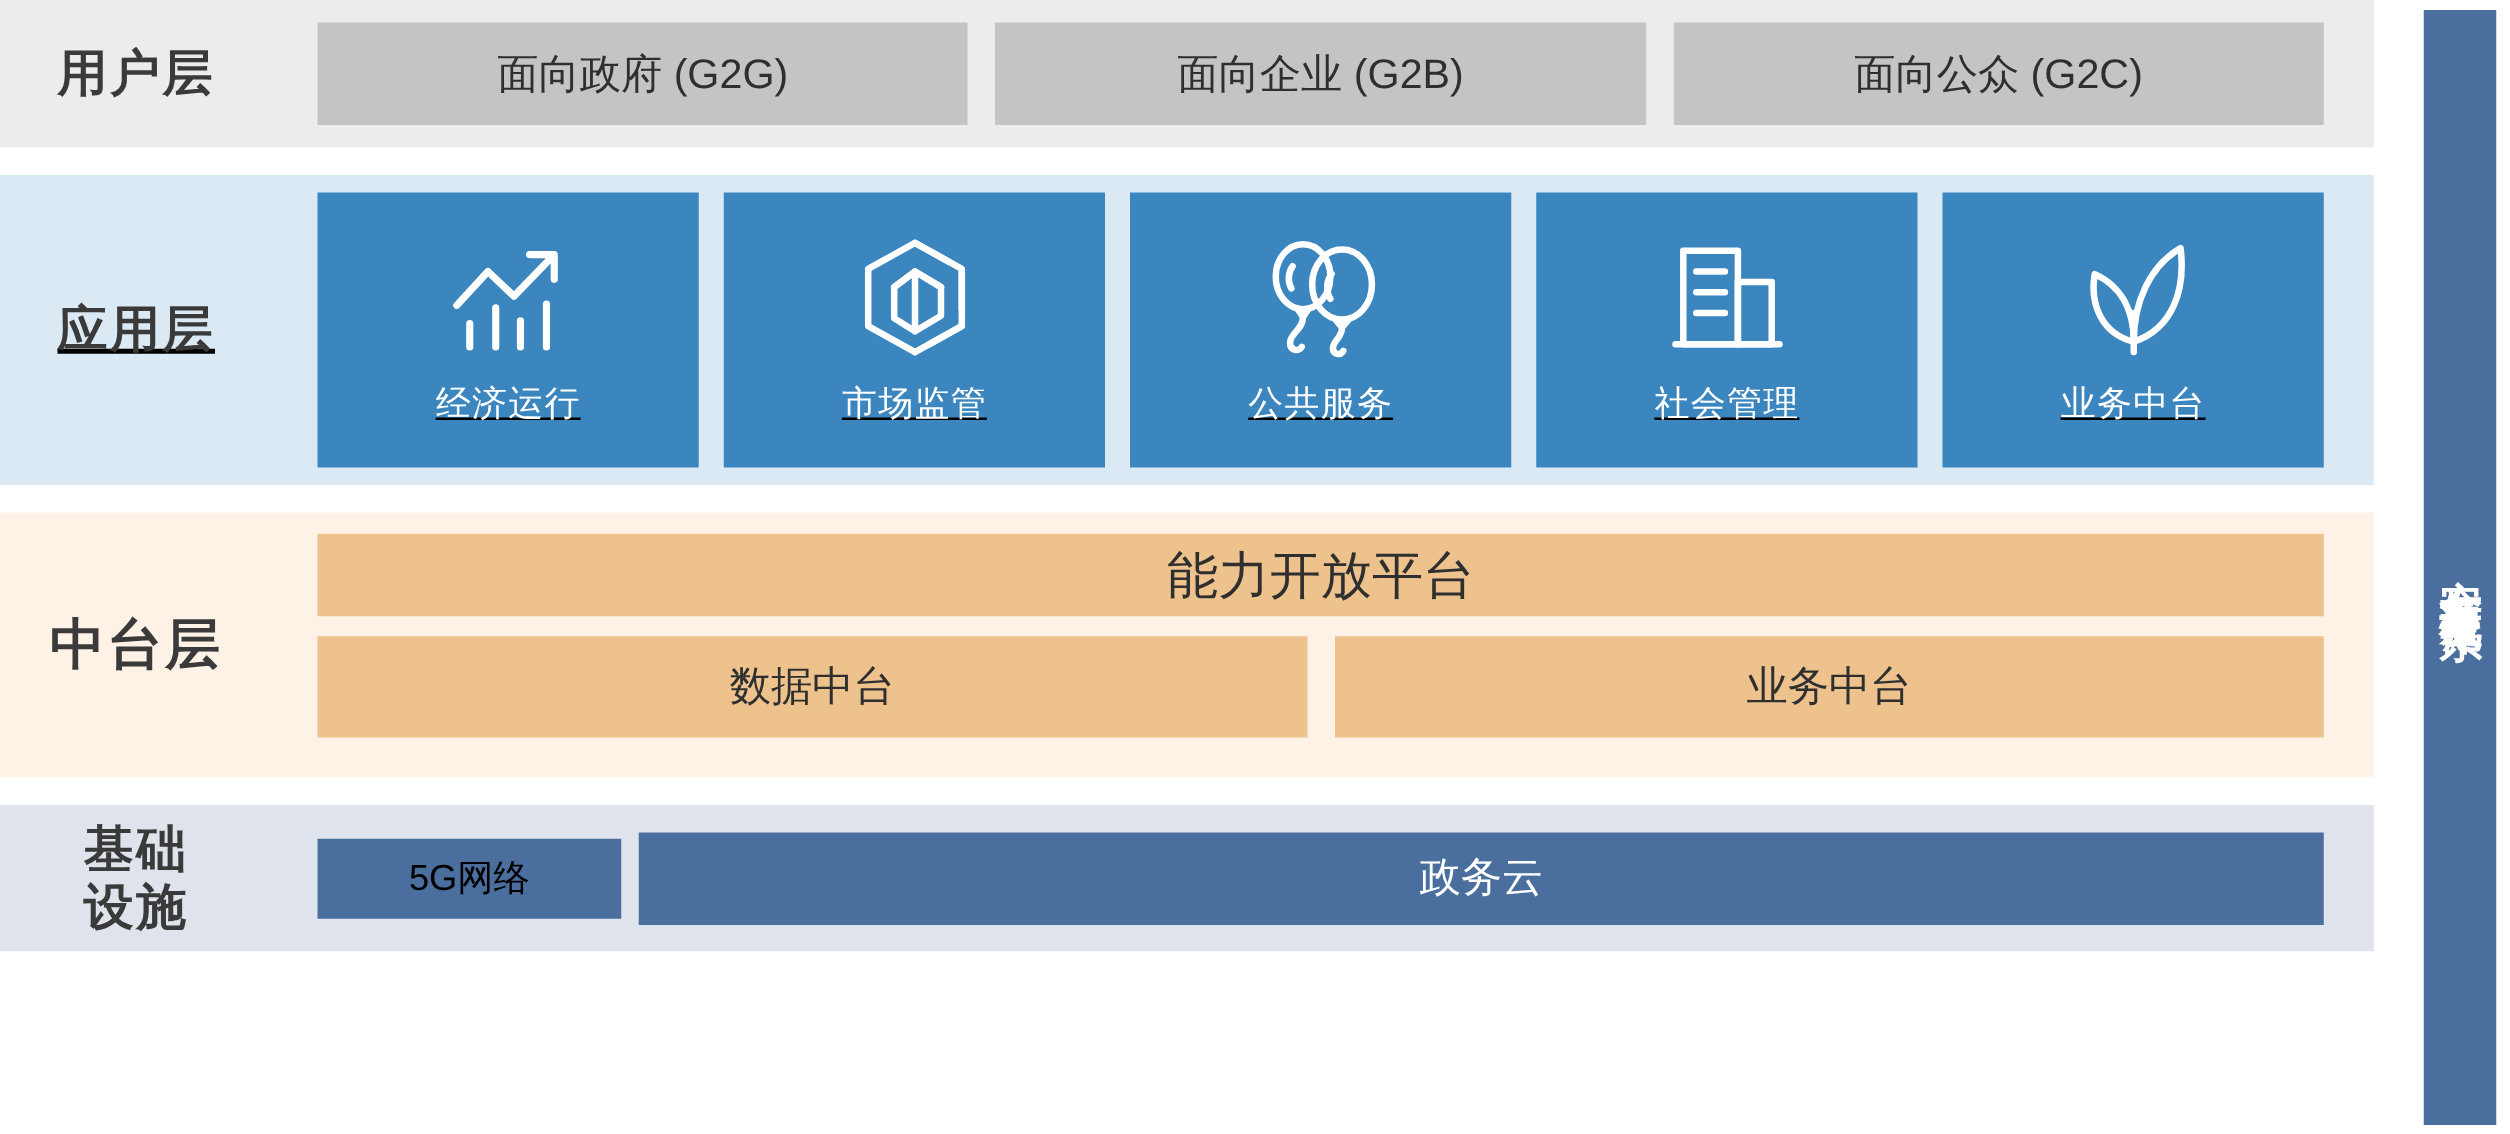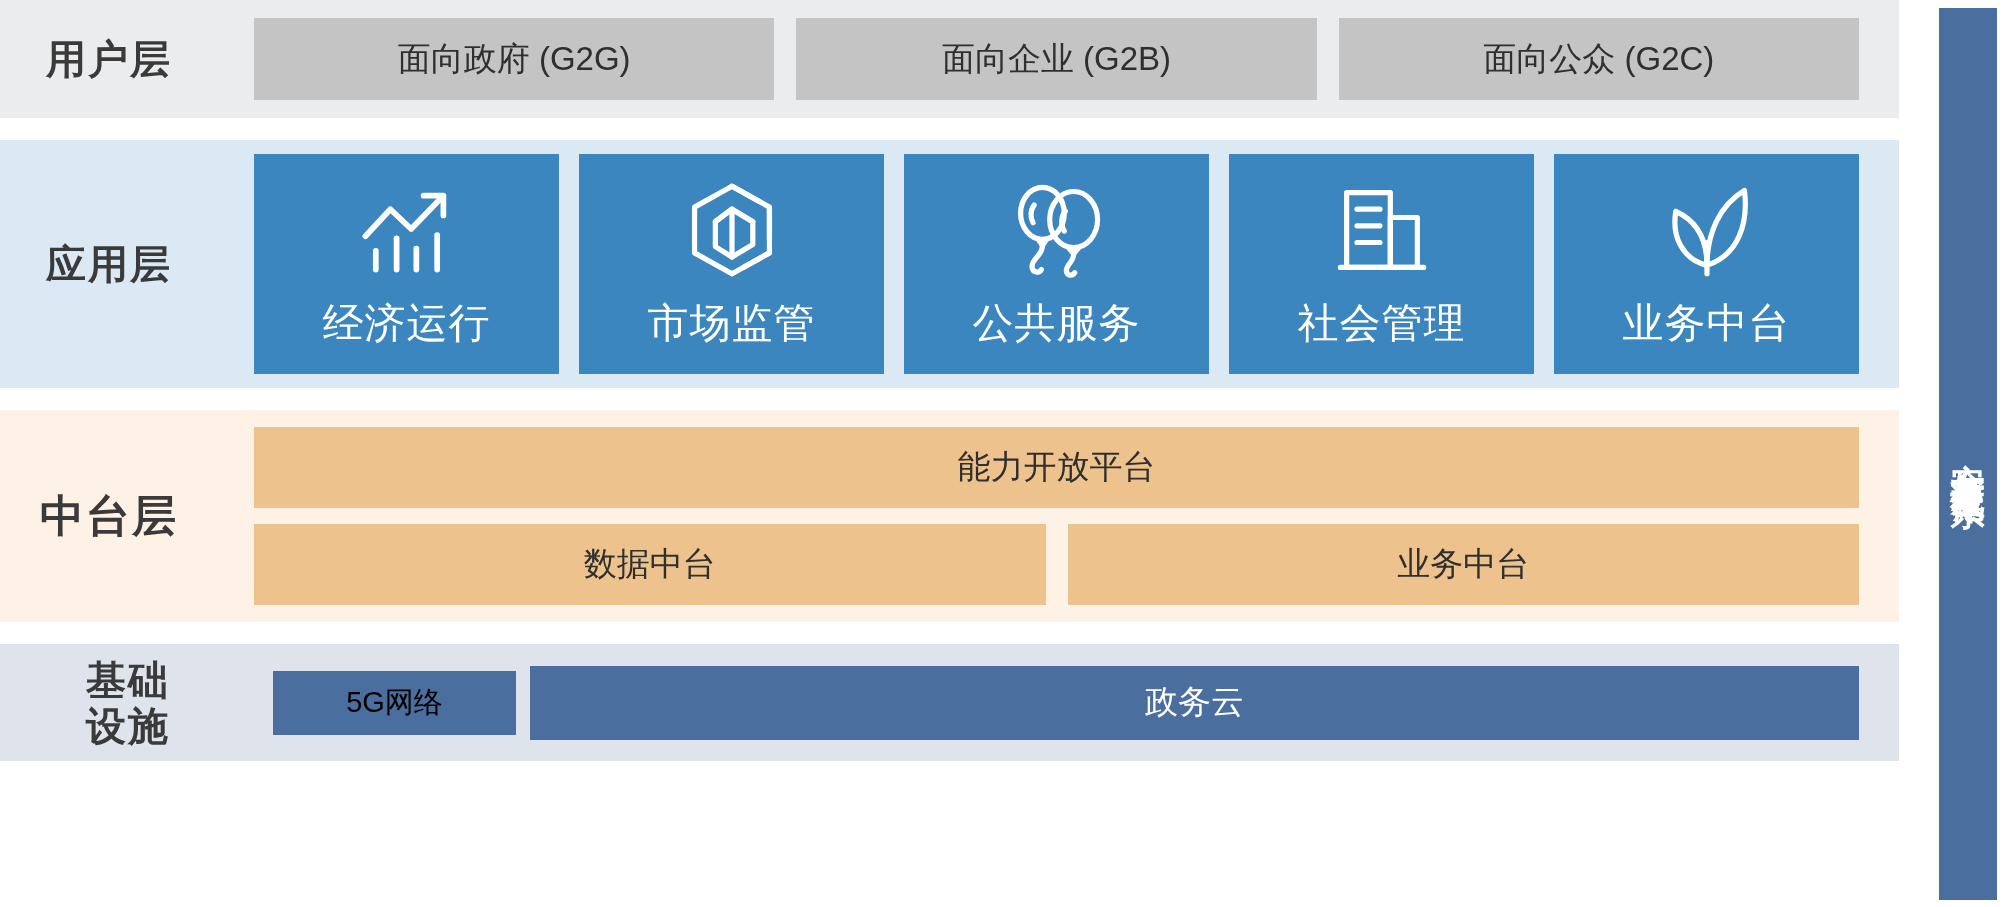--- a/index.html
+++ b/index.html
@@ -78,20 +78,21 @@
     font-size: 33px;
     color: #2f2f2f;
   }
 
   .gap-white { height: 22px; background: #ffffff; flex: 0 0 auto; }
 
   
   #band-app {
     height: 248px;
     background: #dbe9f5;
+    text-decoration: underline;
   }
   #band-app .band-label { font-size: 40px; }
   #band-app .band-body {
     gap: 20px;
     padding-right: 40px;
     height: 220px;
   }
   .app-card {
     flex: 1 1 0;
     height: 220px;
@@ -102,45 +103,45 @@
     justify-content: center;
     gap: 14px;
   }
   .app-icon {
     width: 104px;
     height: 104px;
     display: block;
   }
   .app-icon svg { display: block; width: 104px; height: 104px; }
   .app-label {
-    font-size: 41px;
+    font-size: 28px;
     color: #ffffff;
     letter-spacing: 1px;
   }
 
   
   #band-mid {
     height: 212px;
     background: #fdf2e5;
   }
   #band-mid .band-label { font-size: 44px; }
   #band-mid .band-body {
     flex-direction: column;
     align-items: stretch;
     gap: 16px;
     padding-right: 40px;
     height: 178px;
   }
   .mid-wide {
-    height: 81px;
+    height: 66px;
     background: #edc28d;
     display: flex;
     align-items: center;
     justify-content: center;
-    font-size: 33px;
+    font-size: 41px;
     color: #2f2f2f;
   }
   .mid-row {
     display: flex;
     gap: 22px;
     height: 81px;
   }
   .mid-card {
     flex: 1 1 0;
     background: #edc28d;
@@ -149,21 +150,21 @@
     justify-content: center;
     font-size: 33px;
     color: #2f2f2f;
   }
 
   
   #band-infra {
     height: 117px;
     background: #dfe4ec;
   }
-  #band-infra .band-label { font-size: 40px; padding-left: 19px; }
+  #band-infra .band-label { font-size: 40px; }
   #band-infra .band-body {
     gap: 14px;
     padding-right: 40px;
     height: 74px;
   }
   .infra-5g {
     flex: 0 0 243px;
     height: 64px;
     background: #4a6e9e;
     display: flex;

